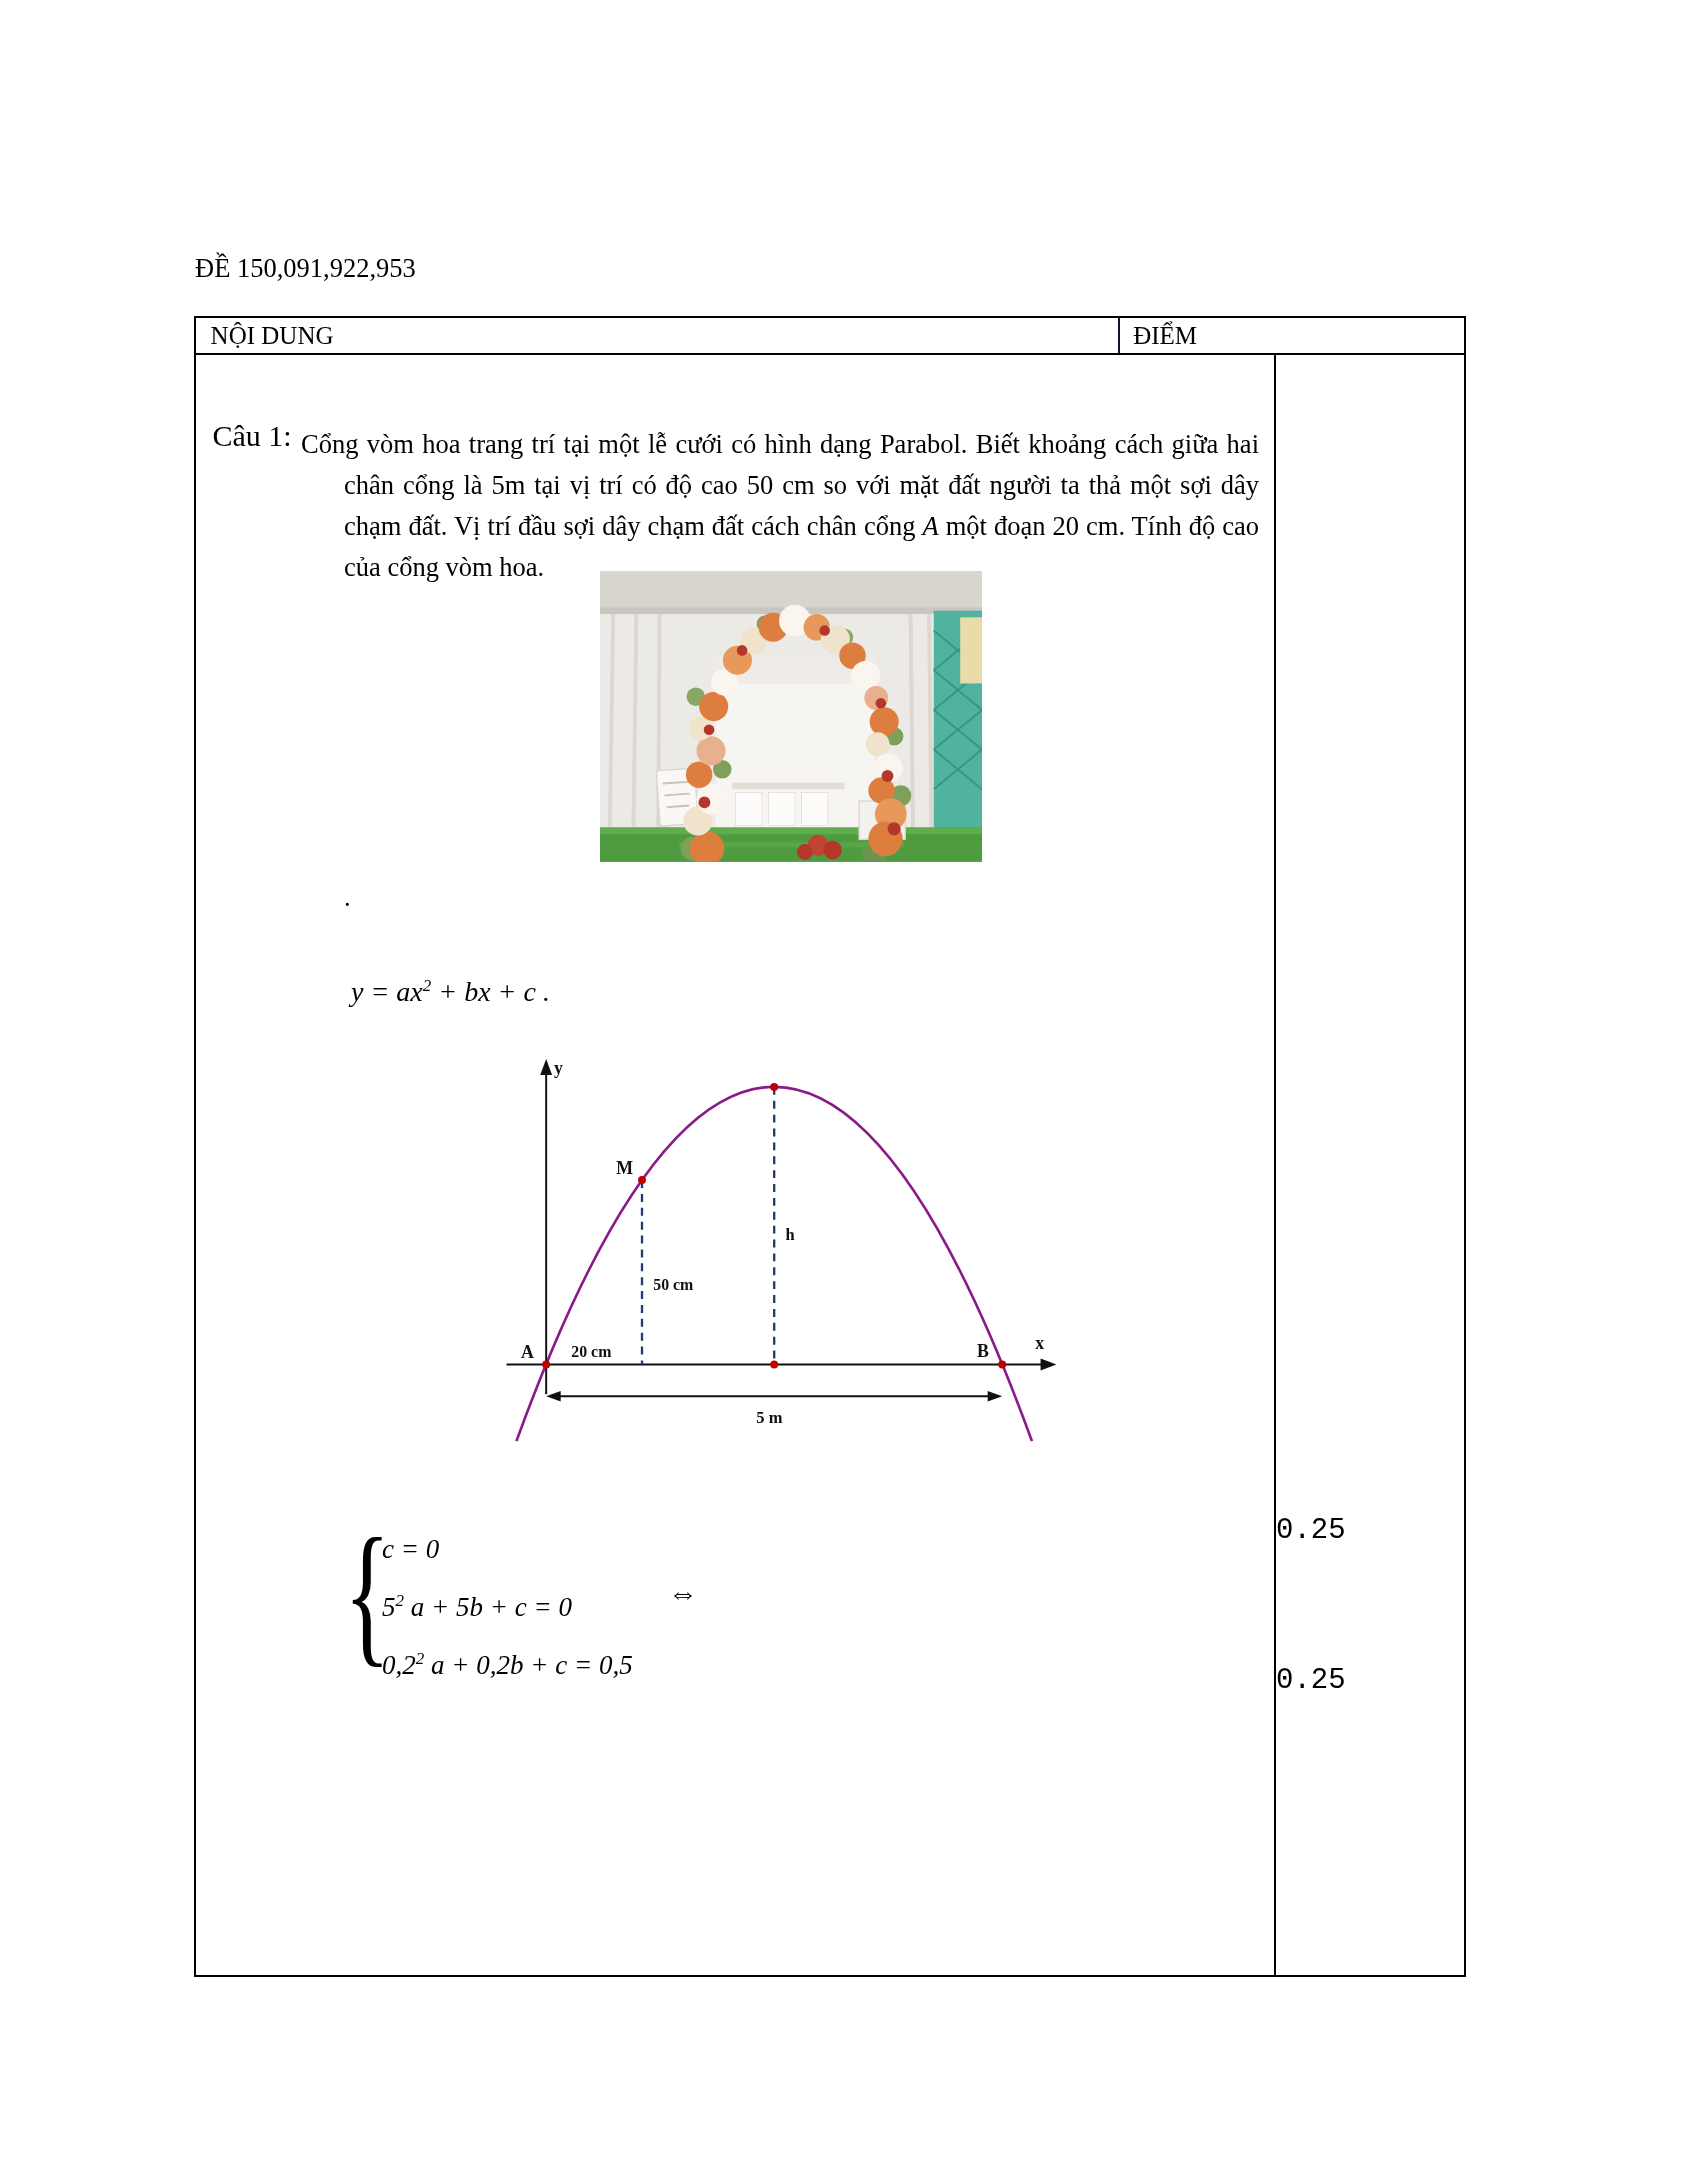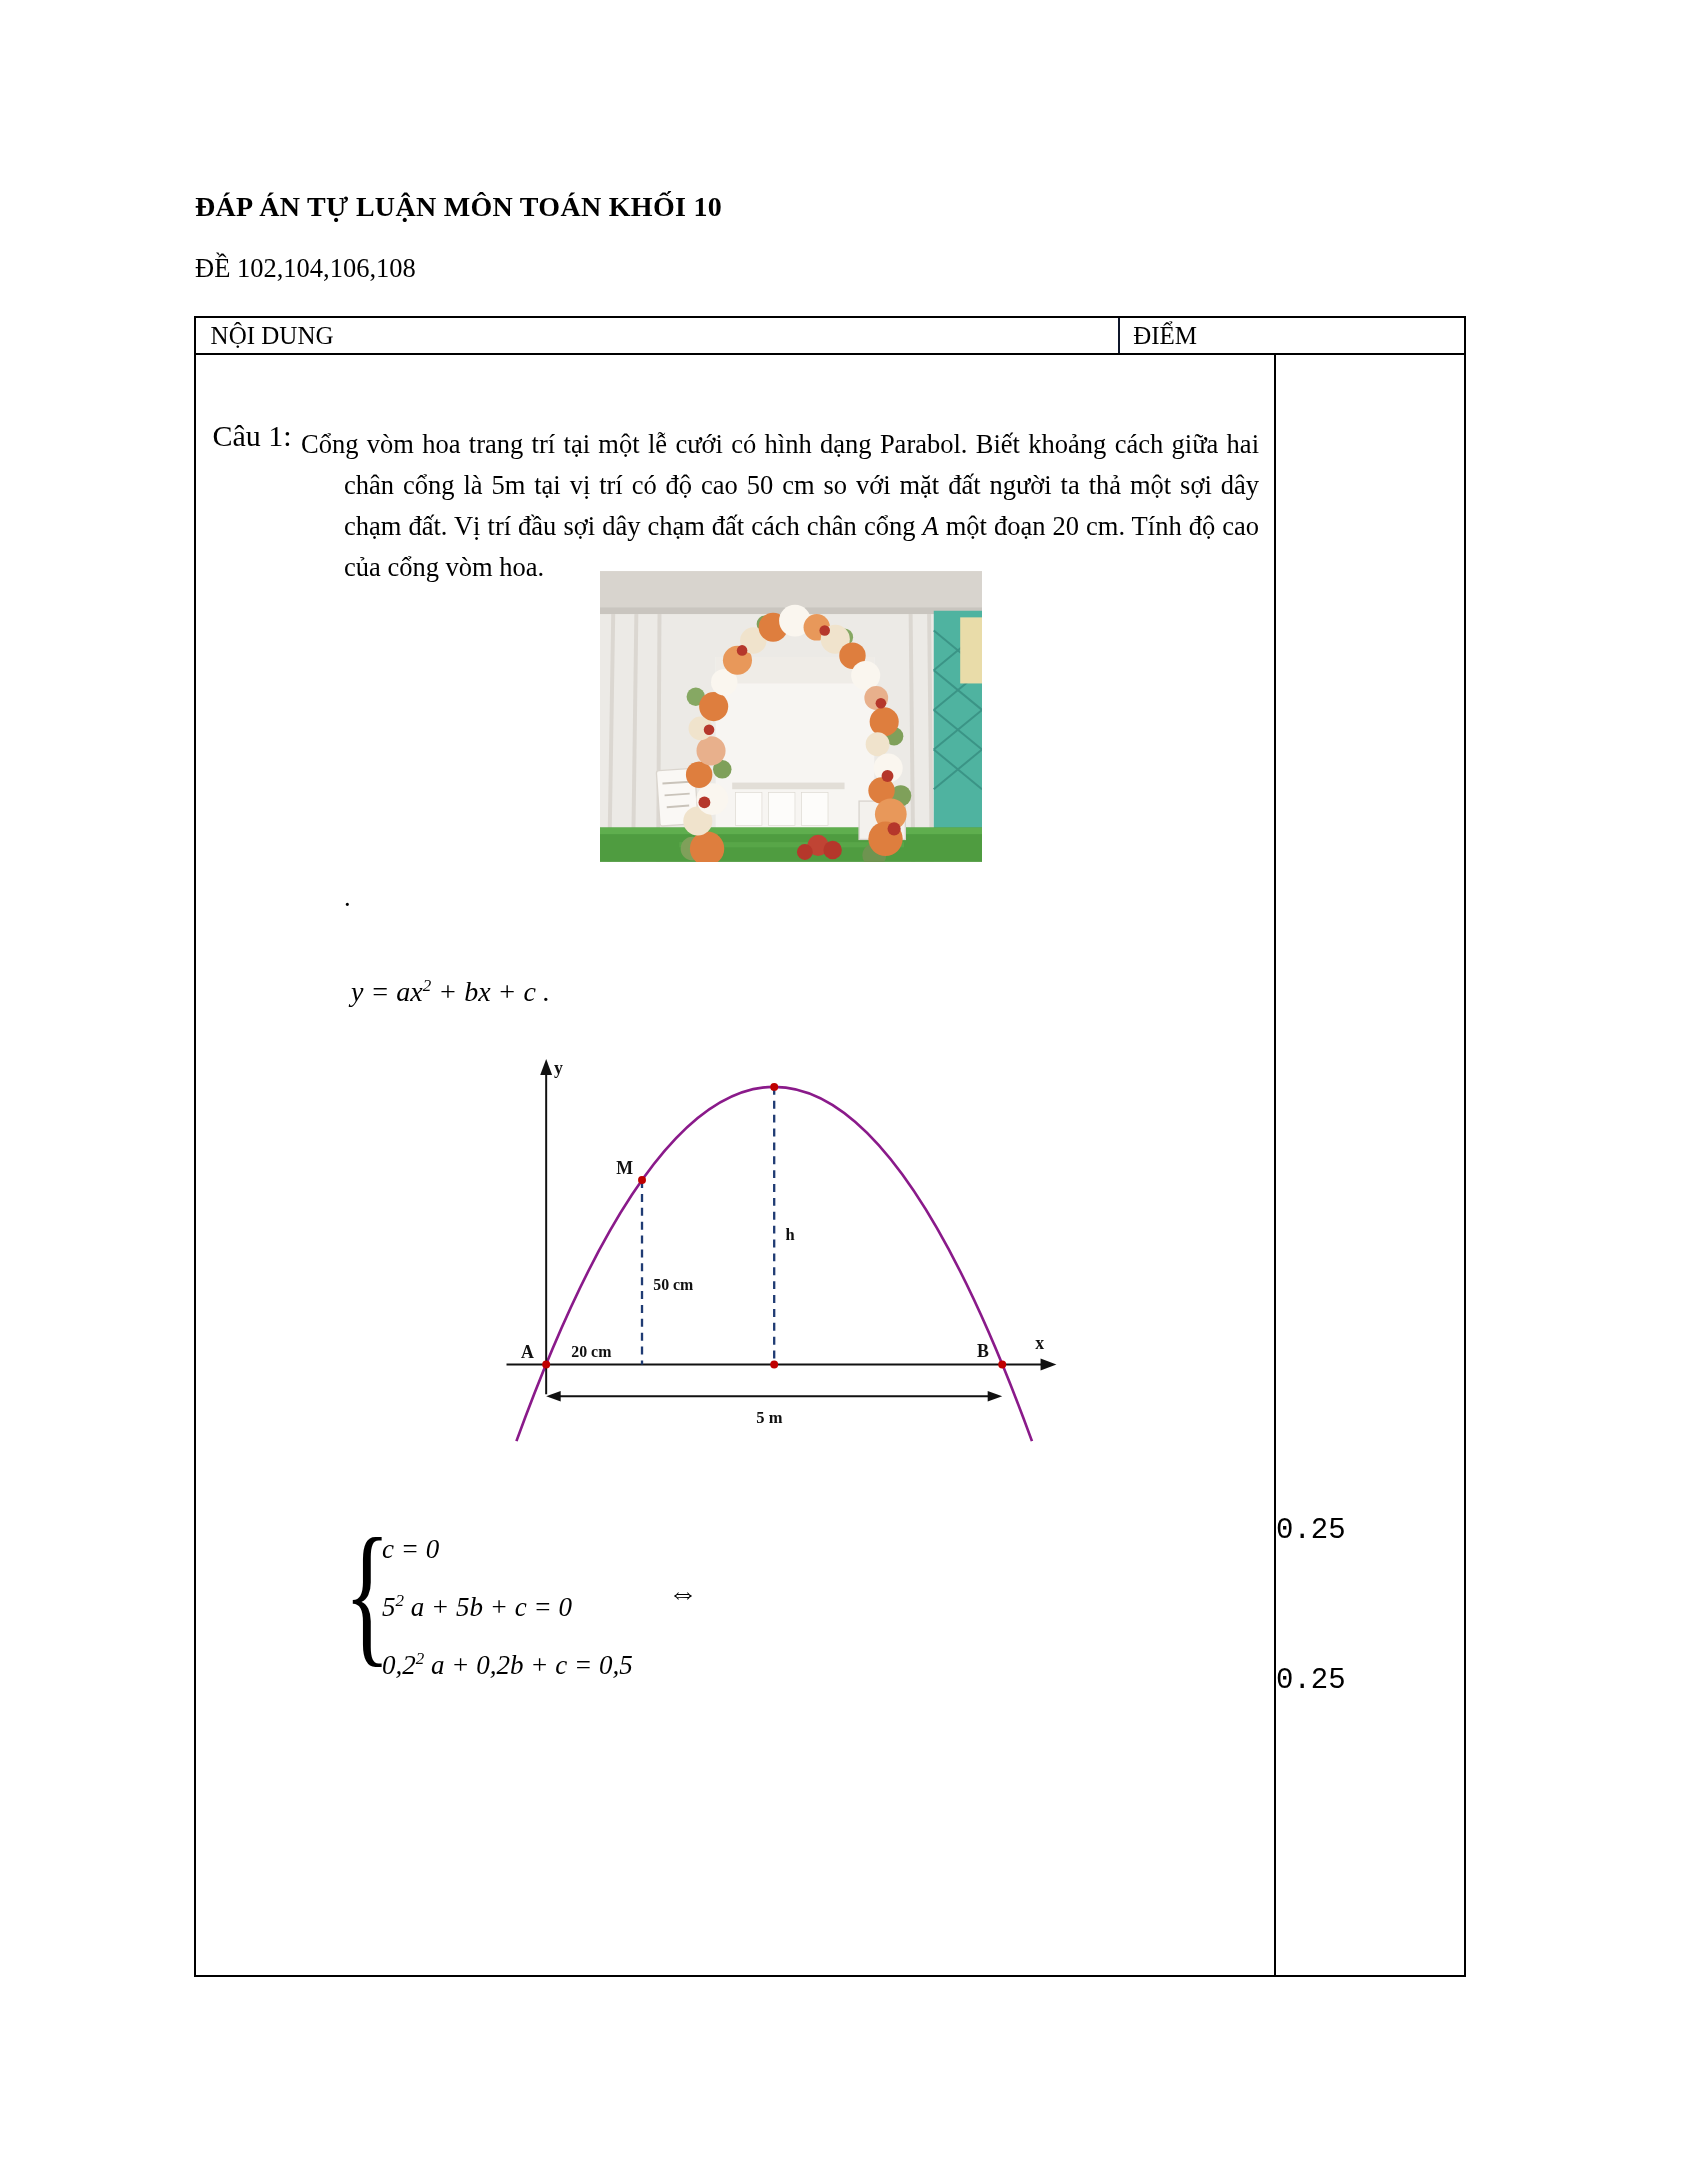--- a/index.html
+++ b/index.html
@@ -71,22 +71,21 @@
   }
   .sys-lines{position:absolute;left:38px;top:4px;}
   .sys-line{font-size:27px;font-style:italic;line-height:52px;white-space:nowrap;}
   .equiv{position:absolute;left:324px;top:57px;font-size:30px;font-style:normal;}
 </style>
 </head>
 <body>
 
 <div class="page">
 
-  <div class="doc-title">ĐÁP ÁN TỰ LUẬN MÔN TOÁN KHỐI 10</div>
-  <div class="doc-subtitle">ĐỀ 102,104,106,108</div>
+  <div class="doc-subtitle">ĐỀ 150,091,922,953</div>
 
   <div class="answer-table">
     <div class="t-head">
       <div class="th th-content">NỘI DUNG</div>
       <div class="th th-score">ĐIỂM</div>
     </div>
 
     <div class="t-body">
 
       <div class="content-cell">

